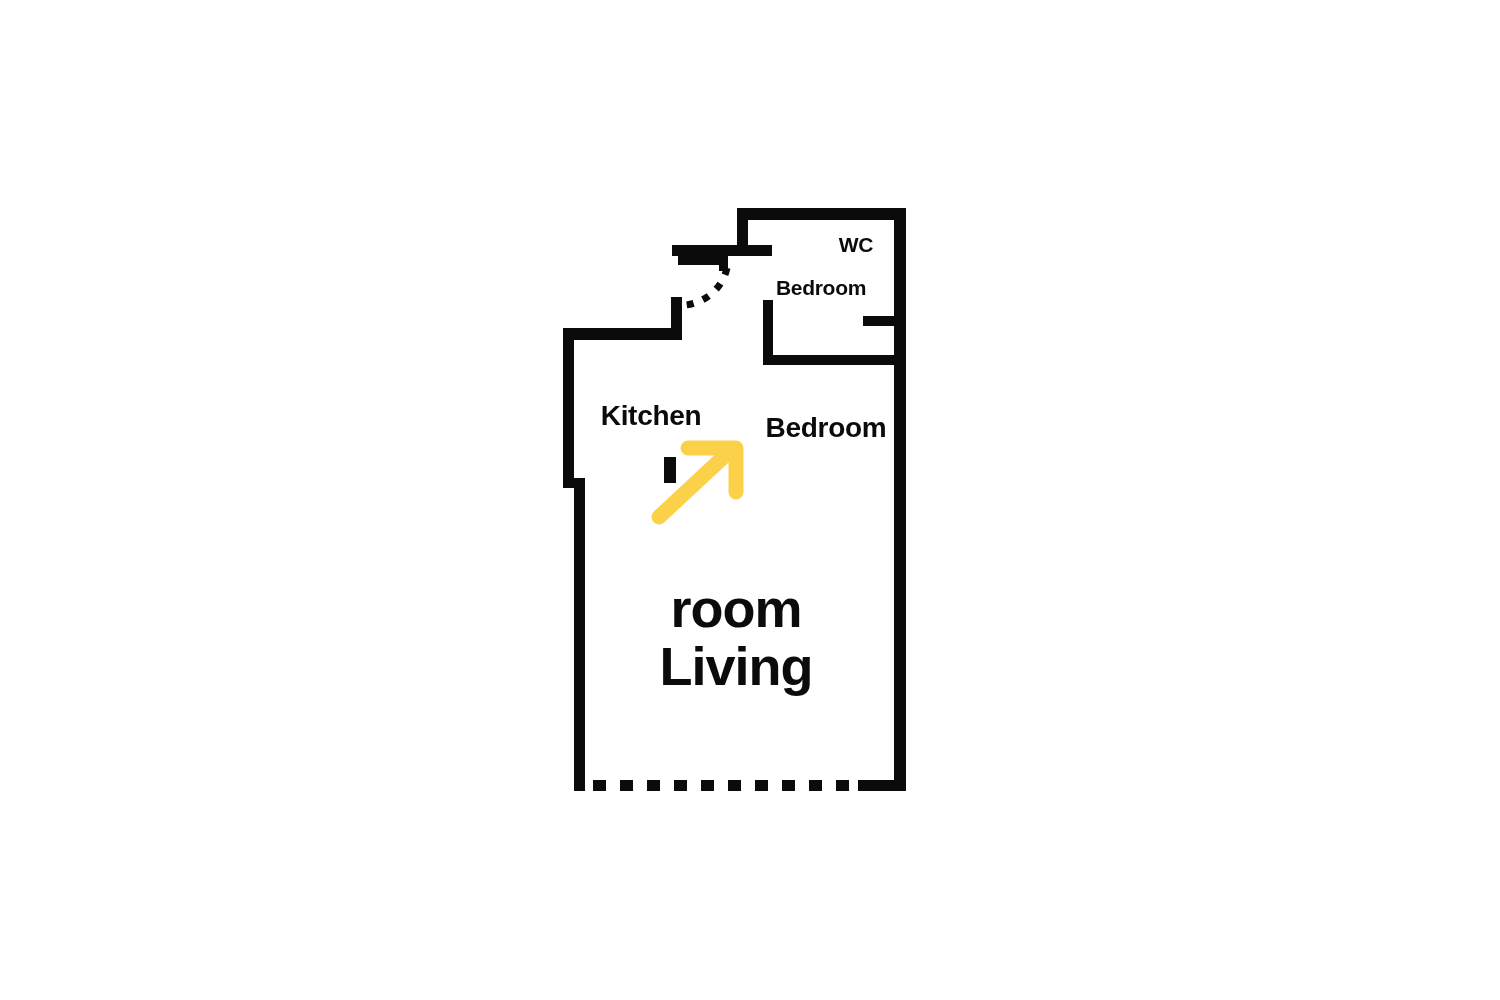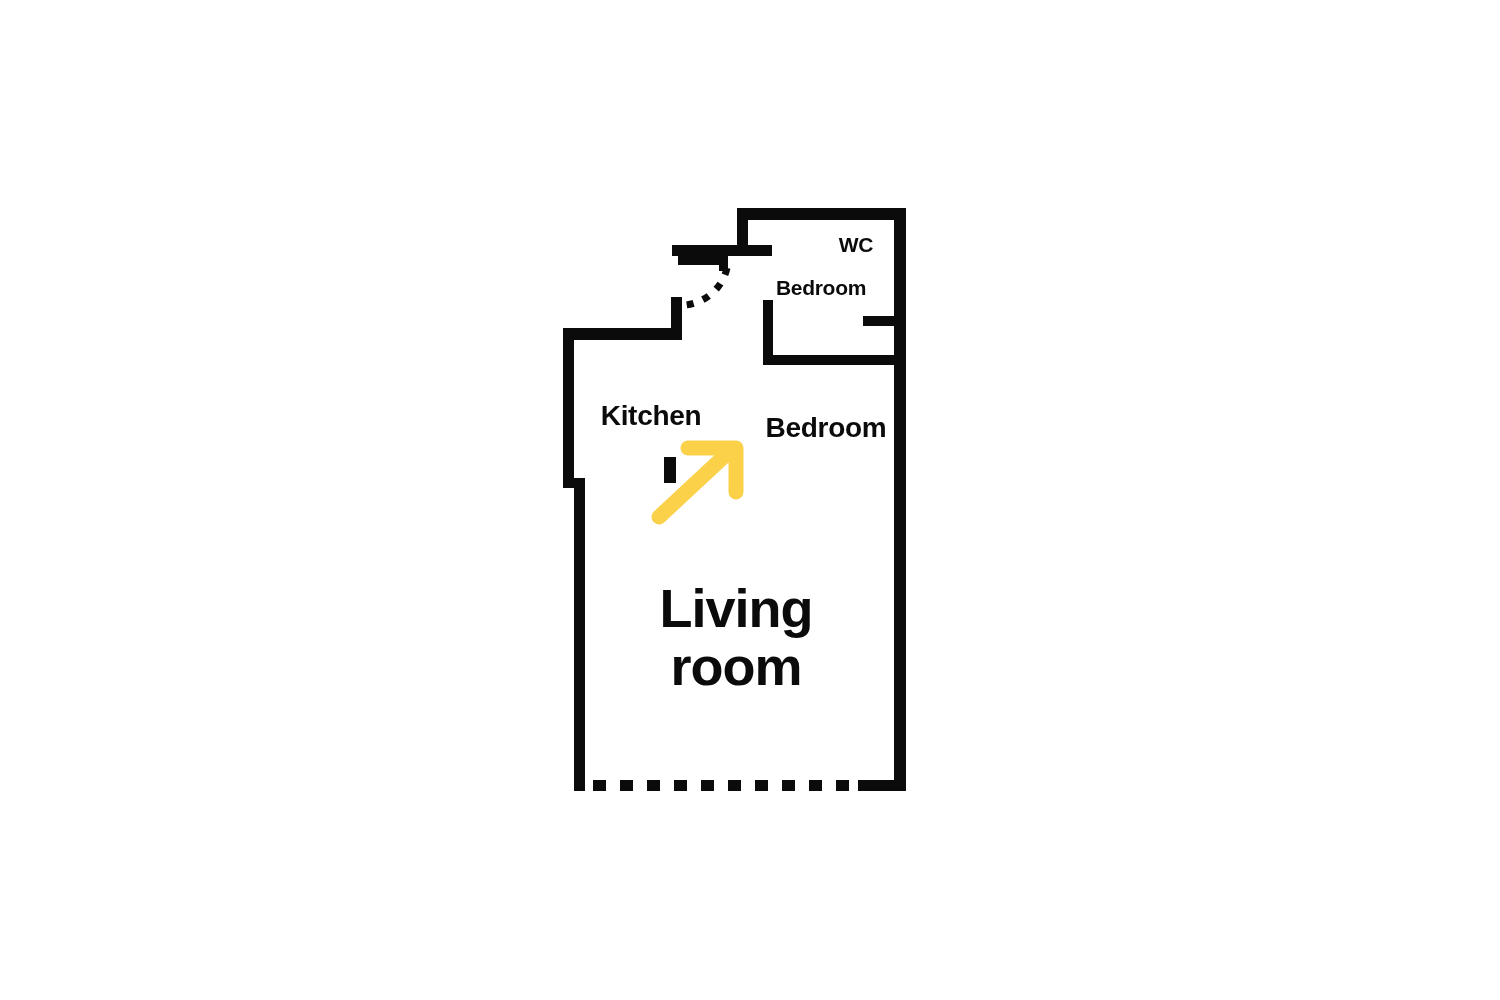--- a/index.html
+++ b/index.html
@@ -67,17 +67,17 @@
       <path d="M 659 517 L 731 450"></path>
       <path d="M 688 448 L 736 448 L 736 492"></path>
     </g>
   </svg>
 
   <div class="lbl lbl-wc">WC</div>
   <div class="lbl lbl-bathroom">Bedroom</div>
   <div class="lbl lbl-kitchen">Kitchen</div>
   <div class="lbl lbl-bedroom">Bedroom</div>
   <div class="lbl lbl-living">
+    <span>room</span>
     <span>Living</span>
-    <span>room</span>
   </div>
 
 </div>
 
 </body></html>

